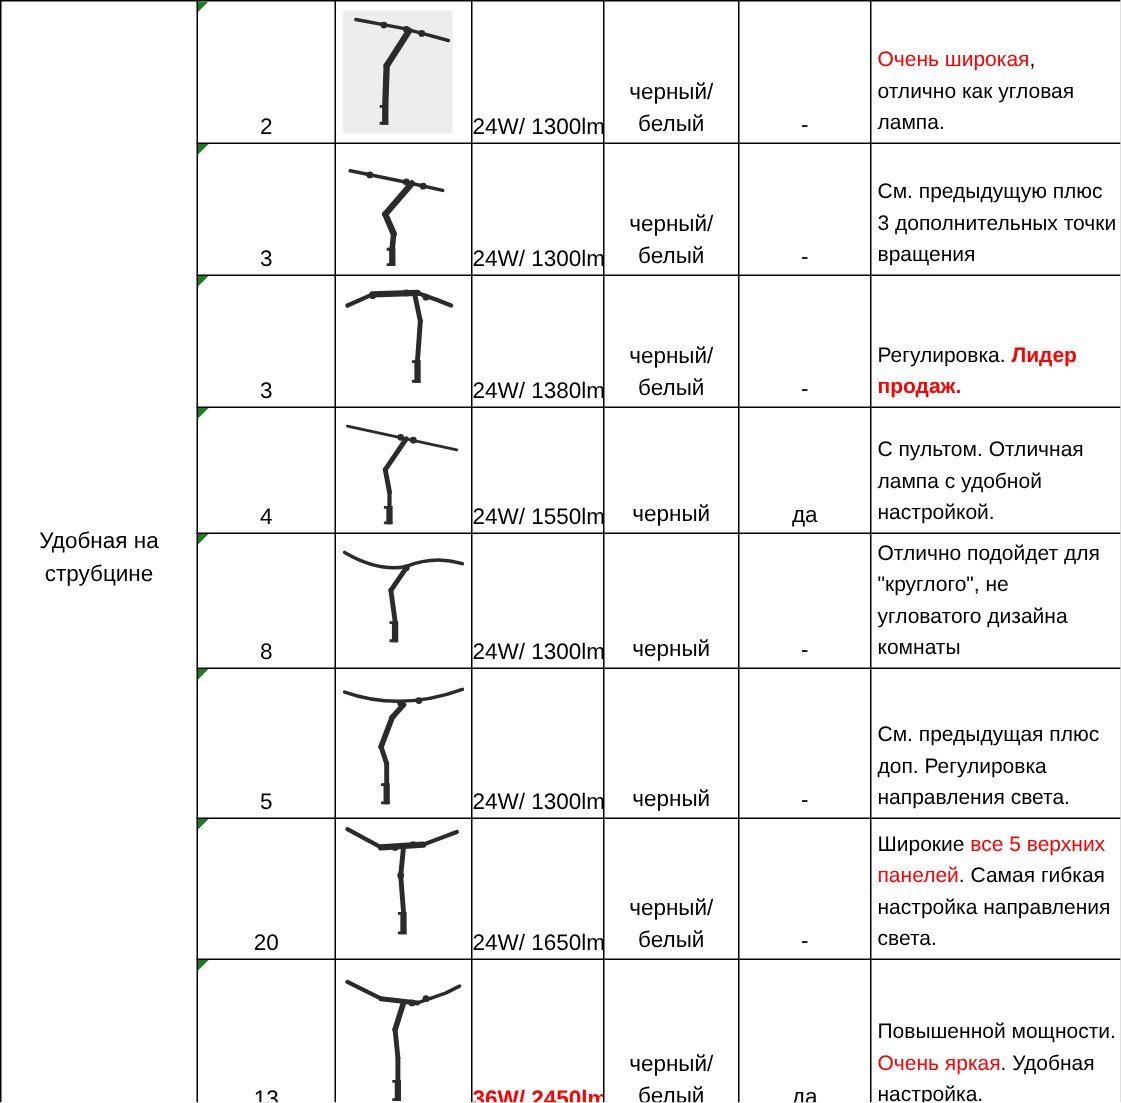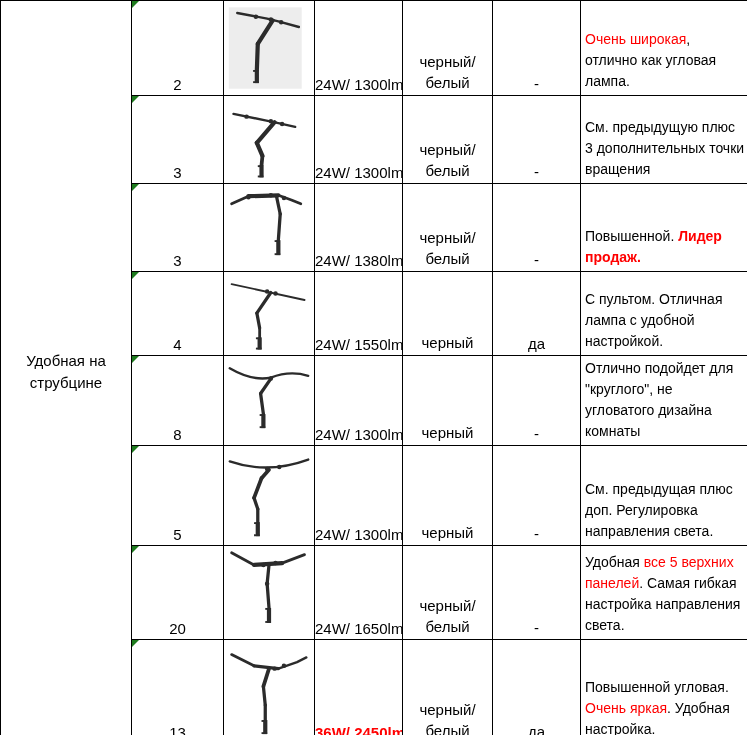--- a/index.html
+++ b/index.html
@@ -92,21 +92,21 @@
               <circle cx="48" cy="8" r="2.4" fill="#2B2B2B"></circle>
               <circle cx="62" cy="11" r="2.4" fill="#2B2B2B"></circle>
               <line x1="56" y1="56" x2="56" y2="72" stroke="#2B2B2B" stroke-width="4.5"></line>
               <line x1="52" y1="57" x2="57" y2="57" stroke="#2B2B2B" stroke-width="2"></line>
               <line x1="52" y1="71" x2="58" y2="71" stroke="#2B2B2B" stroke-width="2"></line>
             </svg>
           </td>
           <td class="power"><span>24W/ 1380lm</span></td>
           <td class="colorc"><span>черный/</span><br><span>белый</span></td>
           <td class="remote"><span>-</span></td>
-          <td class="desc"><span>Повышенной. </span><span class="red bold">Лидер продаж.</span></td>
+          <td class="desc"><span>Регулировка. </span><span class="red bold">Лидер продаж.</span></td>
         </tr>
         <tr style="height: 84px;">
           <td class="num"><span class="tri"></span><span>4</span></td>
           <td class="imgc">
             <svg viewBox="0 0 92 82" width="86" height="78" preserveAspectRatio="xMidYMid meet" class="lamp">
               <polyline points="6,9 84,26" fill="none" stroke="#2B2B2B" stroke-width="2" stroke-linecap="round" stroke-linejoin="round"></polyline>
               <polyline points="48,18 33,40" fill="none" stroke="#2B2B2B" stroke-width="3.5" stroke-linecap="round" stroke-linejoin="round"></polyline>
               <polyline points="33,40 36,56" fill="none" stroke="#2B2B2B" stroke-width="3.5" stroke-linecap="round" stroke-linejoin="round"></polyline>
               <polyline points="36,56 36,66" fill="none" stroke="#2B2B2B" stroke-width="3" stroke-linecap="round" stroke-linejoin="round"></polyline>
               <circle cx="44" cy="17" r="2.4" fill="#2B2B2B"></circle>
@@ -174,21 +174,21 @@
               <circle cx="53" cy="14" r="2.4" fill="#2B2B2B"></circle>
               <circle cx="44" cy="36" r="2.4" fill="#2B2B2B"></circle>
               <line x1="46" y1="62" x2="46" y2="78" stroke="#2B2B2B" stroke-width="4.5"></line>
               <line x1="42" y1="63" x2="47" y2="63" stroke="#2B2B2B" stroke-width="2"></line>
               <line x1="42" y1="77" x2="48" y2="77" stroke="#2B2B2B" stroke-width="2"></line>
             </svg>
           </td>
           <td class="power"><span>24W/ 1650lm</span></td>
           <td class="colorc"><span>черный/</span><br><span>белый</span></td>
           <td class="remote"><span>-</span></td>
-          <td class="desc"><span>Удобная </span><span class="red ">все 5 верхних панелей</span><span>. Самая гибкая настройка направления света.</span></td>
+          <td class="desc"><span>Широкие </span><span class="red ">все 5 верхних панелей</span><span>. Самая гибкая настройка направления света.</span></td>
         </tr>
         <tr style="height: 104px;">
           <td class="num"><span class="tri"></span><span>13</span></td>
           <td class="imgc">
             <svg viewBox="0 0 92 100" width="86" height="98" preserveAspectRatio="xMidYMid meet" class="lamp">
               <polyline points="6,10 30,22" fill="none" stroke="#2B2B2B" stroke-width="3" stroke-linecap="round" stroke-linejoin="round"></polyline>
               <polyline points="30,22 56,25" fill="none" stroke="#2B2B2B" stroke-width="3.5" stroke-linecap="round" stroke-linejoin="round"></polyline>
               <polyline points="56,25 76,18 86,13" fill="none" stroke="#2B2B2B" stroke-width="2.5" stroke-linecap="round" stroke-linejoin="round"></polyline>
               <polyline points="46,25 40,44" fill="none" stroke="#2B2B2B" stroke-width="4" stroke-linecap="round" stroke-linejoin="round"></polyline>
               <polyline points="40,44 42,64" fill="none" stroke="#2B2B2B" stroke-width="3.5" stroke-linecap="round" stroke-linejoin="round"></polyline>
@@ -196,17 +196,17 @@
               <circle cx="52" cy="25" r="2.4" fill="#2B2B2B"></circle>
               <circle cx="62" cy="22" r="2.4" fill="#2B2B2B"></circle>
               <line x1="42" y1="80" x2="42" y2="95" stroke="#2B2B2B" stroke-width="4.5"></line>
               <line x1="38" y1="81" x2="43" y2="81" stroke="#2B2B2B" stroke-width="2"></line>
               <line x1="38" y1="94" x2="44" y2="94" stroke="#2B2B2B" stroke-width="2"></line>
             </svg>
           </td>
           <td class="power"><span class="red-bold">36W/ 2450lm</span></td>
           <td class="colorc"><span>черный/</span><br><span>белый</span></td>
           <td class="remote"><span>да</span></td>
-          <td class="desc"><span>Повышенной угловая. </span><span class="red ">Очень яркая</span><span>. Удобная настройка.</span></td>
+          <td class="desc"><span>Повышенной мощности. </span><span class="red ">Очень яркая</span><span>. Удобная настройка.</span></td>
         </tr>
       </tbody>
   </table>
 </div>
 
 </body></html>

